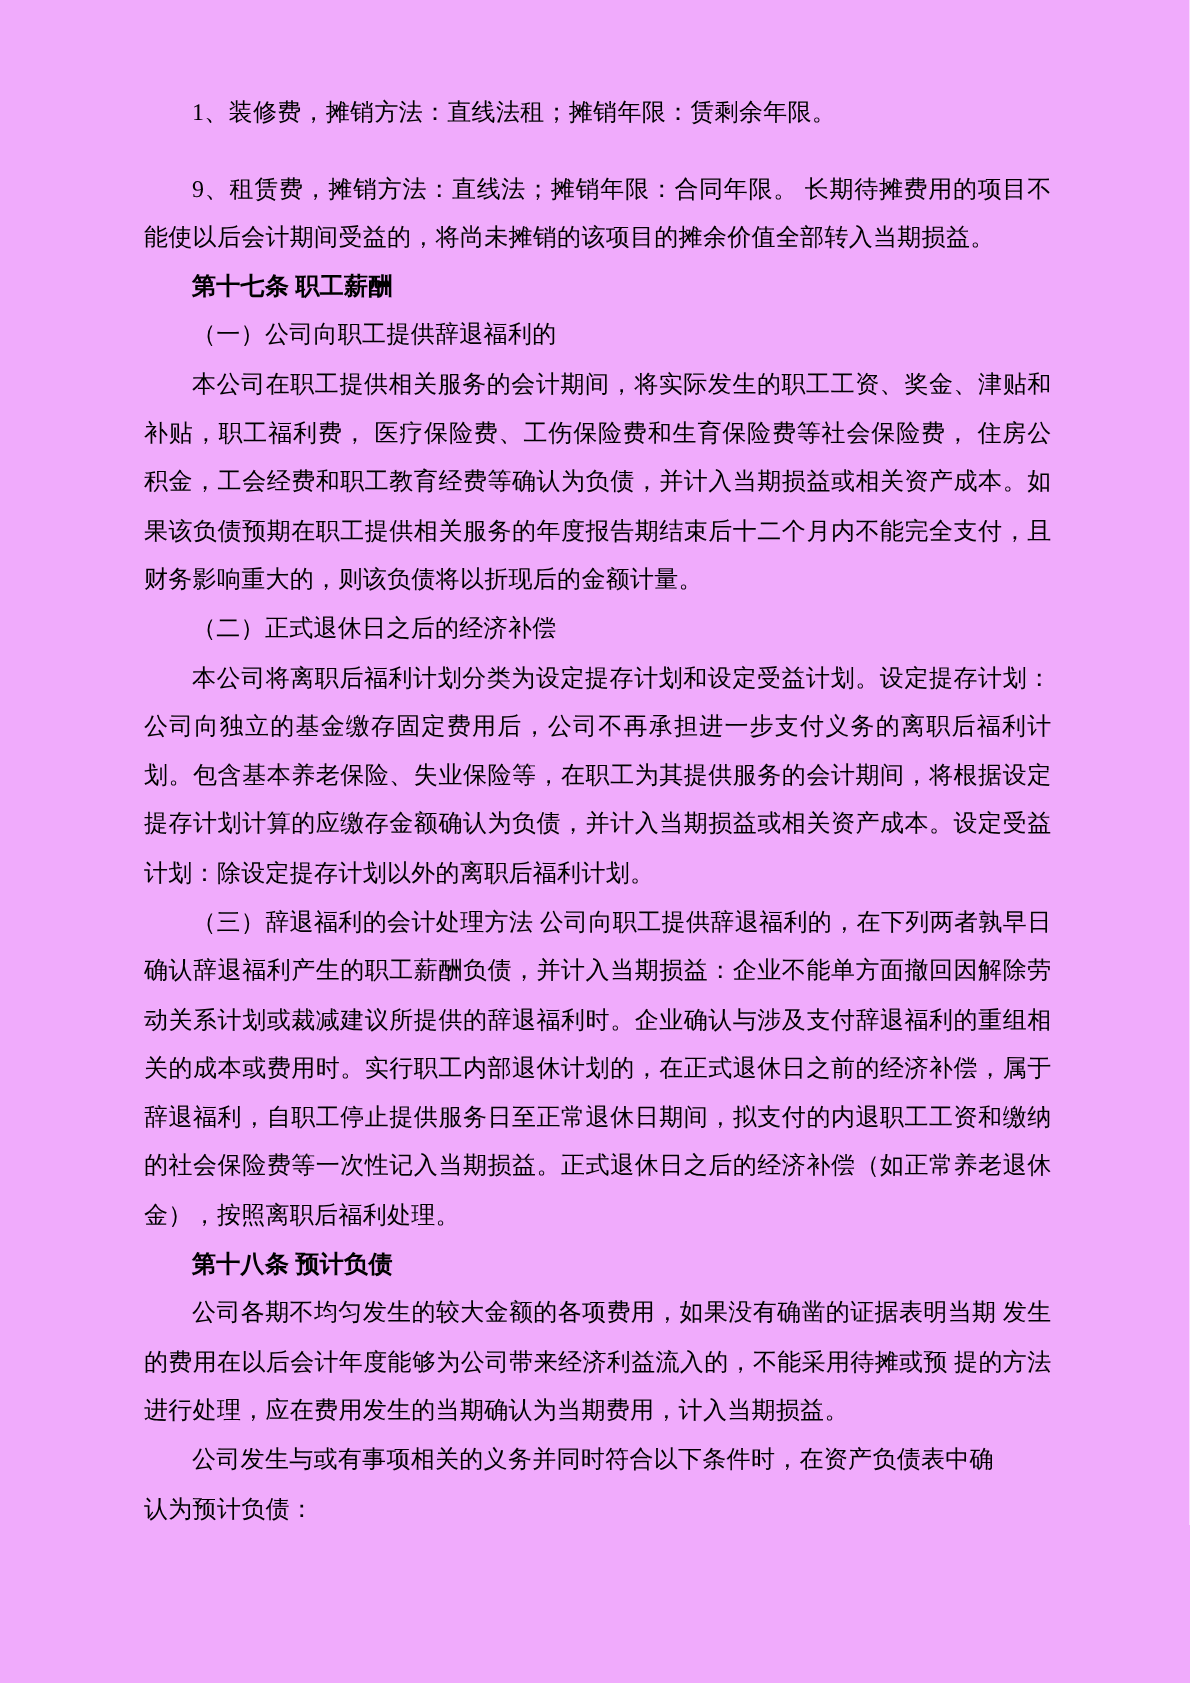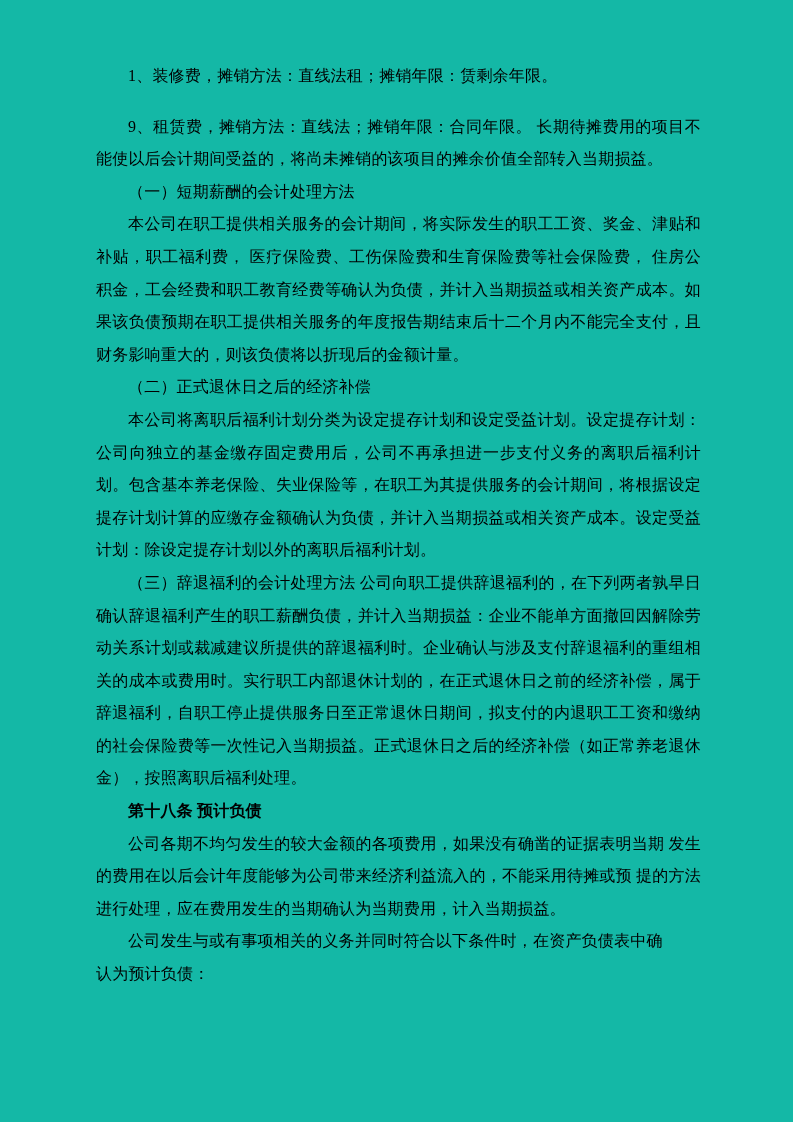--- a/index.html
+++ b/index.html
@@ -12,21 +12,21 @@
     height: 1122px;
     font-family: "Liberation Serif", "DejaVu Serif", serif;
     color: #000000;
   }
   .page {
     box-sizing: border-box;
     width: 793px;
     height: 1122px;
     padding: 60px 92px 40px 96px;
     overflow: hidden;
-    background: #14b8a6;
+    background: #f0abfc;
   }
   .para {
     margin: 0;
     font-size: 16px;
     line-height: 32.6px;
     text-align: justify;
     text-justify: inter-character;
     text-indent: 2em;
     letter-spacing: 0.2px;
   }
@@ -38,21 +38,22 @@
     margin-bottom: 18px;
   }
 </style>
 </head>
 <body>
 
 <div class="page">
   <div id="document-content">
       <p class="para spaced">1、装修费，摊销方法：直线法租；摊销年限：赁剩余年限。</p>
       <p class="para">9、租赁费，摊销方法：直线法；摊销年限：合同年限。 长期待摊费用的项目不能使以后会计期间受益的，将尚未摊销的该项目的摊余价值全部转入当期损益。</p>
-      <p class="para">（一）短期薪酬的会计处理方法</p>
+      <p class="para heading">第十七条 职工薪酬</p>
+      <p class="para">（一）公司向职工提供辞退福利的</p>
       <p class="para">本公司在职工提供相关服务的会计期间，将实际发生的职工工资、奖金、津贴和补贴，职工福利费， 医疗保险费、工伤保险费和生育保险费等社会保险费， 住房公积金，工会经费和职工教育经费等确认为负债，并计入当期损益或相关资产成本。如果该负债预期在职工提供相关服务的年度报告期结束后十二个月内不能完全支付，且财务影响重大的，则该负债将以折现后的金额计量。</p>
       <p class="para">（二）正式退休日之后的经济补偿</p>
       <p class="para">本公司将离职后福利计划分类为设定提存计划和设定受益计划。设定提存计划：公司向独立的基金缴存固定费用后，公司不再承担进一步支付义务的离职后福利计划。包含基本养老保险、失业保险等，在职工为其提供服务的会计期间，将根据设定提存计划计算的应缴存金额确认为负债，并计入当期损益或相关资产成本。设定受益计划：除设定提存计划以外的离职后福利计划。</p>
       <p class="para">（三）辞退福利的会计处理方法 公司向职工提供辞退福利的，在下列两者孰早日确认辞退福利产生的职工薪酬负债，并计入当期损益：企业不能单方面撤回因解除劳动关系计划或裁减建议所提供的辞退福利时。企业确认与涉及支付辞退福利的重组相关的成本或费用时。实行职工内部退休计划的，在正式退休日之前的经济补偿，属于辞退福利，自职工停止提供服务日至正常退休日期间，拟支付的内退职工工资和缴纳的社会保险费等一次性记入当期损益。正式退休日之后的经济补偿（如正常养老退休金），按照离职后福利处理。</p>
       <p class="para heading">第十八条 预计负债</p>
       <p class="para">公司各期不均匀发生的较大金额的各项费用，如果没有确凿的证据表明当期 发生的费用在以后会计年度能够为公司带来经济利益流入的，不能采用待摊或预 提的方法进行处理，应在费用发生的当期确认为当期费用，计入当期损益。</p>
       <p class="para">公司发生与或有事项相关的义务并同时符合以下条件时，在资产负债表中确<br>认为预计负债：</p>
     </div>
 </div>
 

